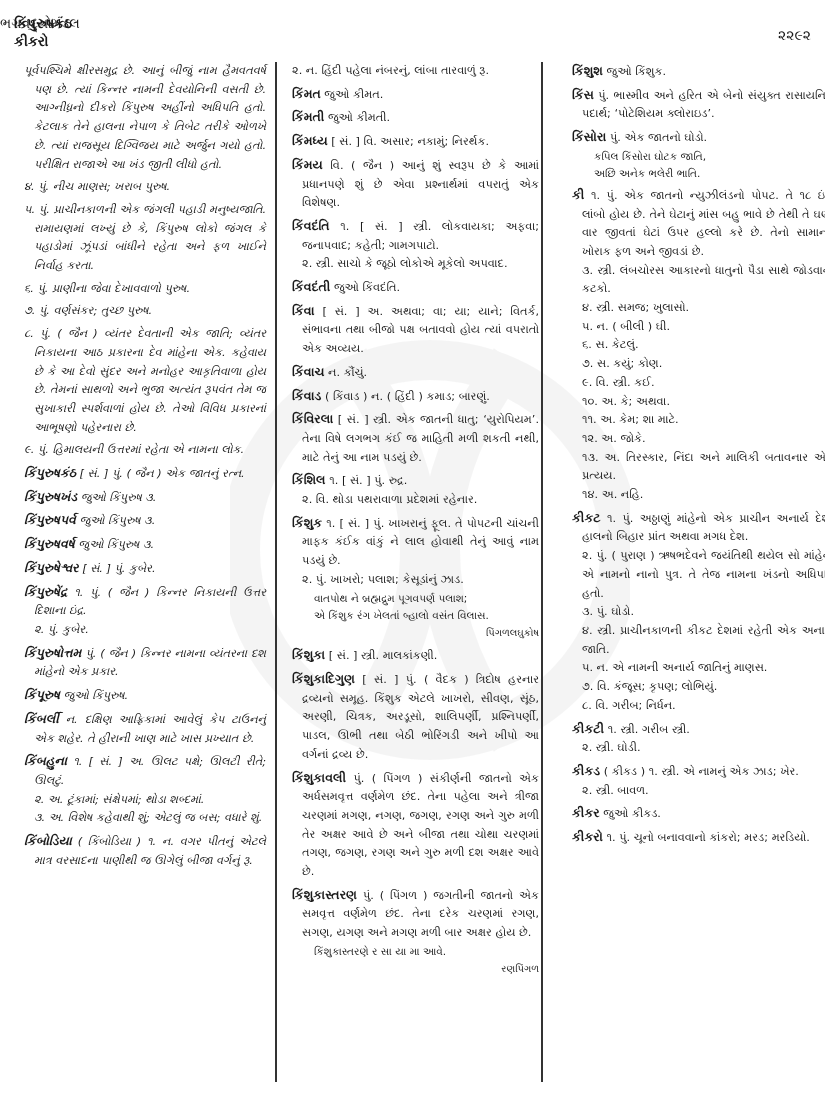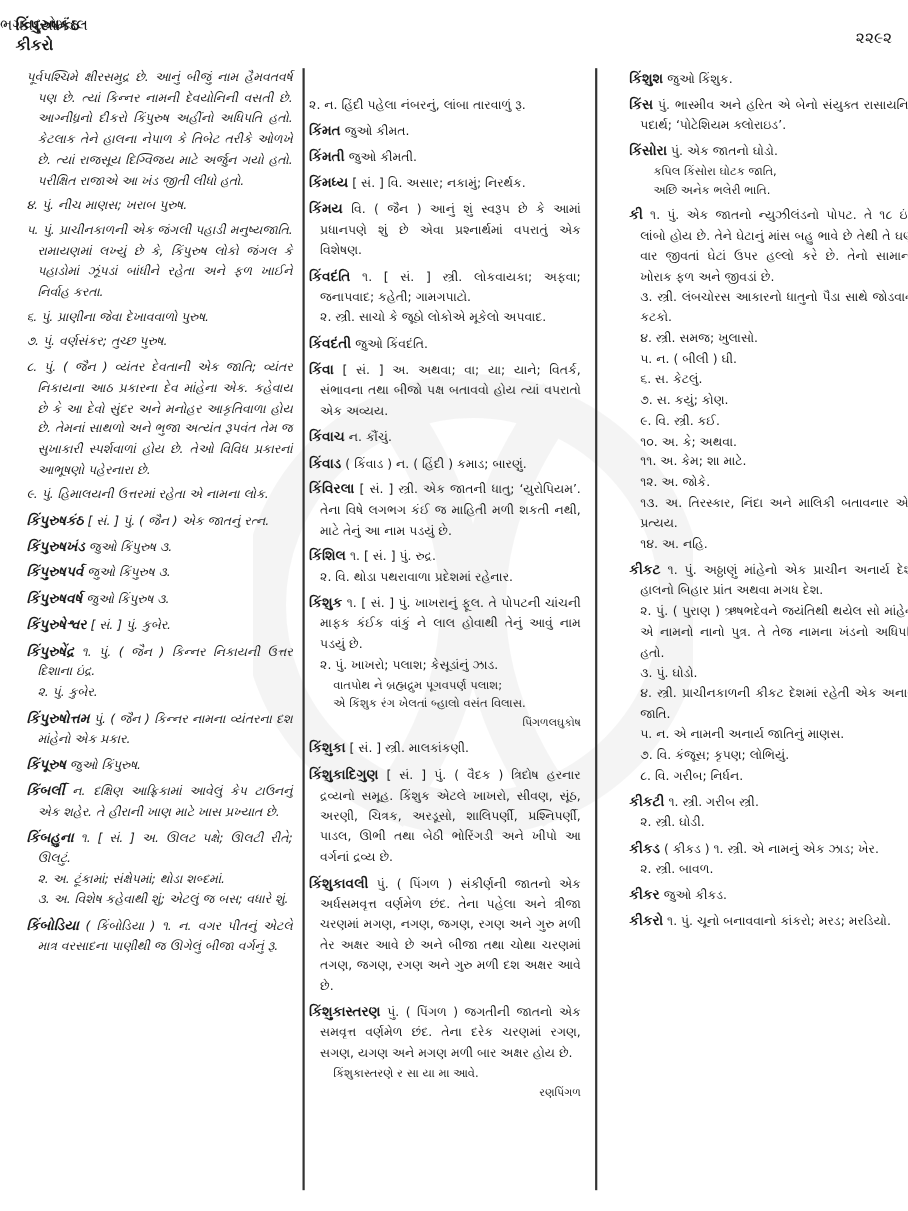--- a/index.html
+++ b/index.html
@@ -24,21 +24,21 @@
     font-size: 14px; line-height: 18px;
   }
   .page-num {
     position: absolute; right: 14px; top: 12px; font-size: 14px; line-height: 18px; margin-left: 12px;
   }
   .col {
     position: absolute; top: 62px; font-size: 11.3px; line-height: 18.7px;
     text-align: justify;
   }
   .col1 { left: 24px; width: 242px; font-style: italic; }
-  .col2 { left: 281px; width: 247px; margin-top: 25px; }
+  .col2 { left: 292px; width: 247px; }
   .col3 { left: 572px; width: 262px; }
   .rule { position: absolute; top: 62px; width: 1.5px; background: #333; height: 1020px; }
   .rule1 { left: 275px; }
   .rule2 { left: 541px; }
   .entry { margin: 0 0 4px 0; }
   .hw { font-weight: bold; font-size: 12.5px; }
   .sub { padding-left: 10px; display: block; }
   .quote { display: block; padding-left: 22px; font-size: 10.5px; line-height: 17px; text-align: left; }
   .qsrc { display: block; text-align: right; font-size: 10px; }
   .hang { display: block; padding-left: 10px; text-indent: -10px; }

